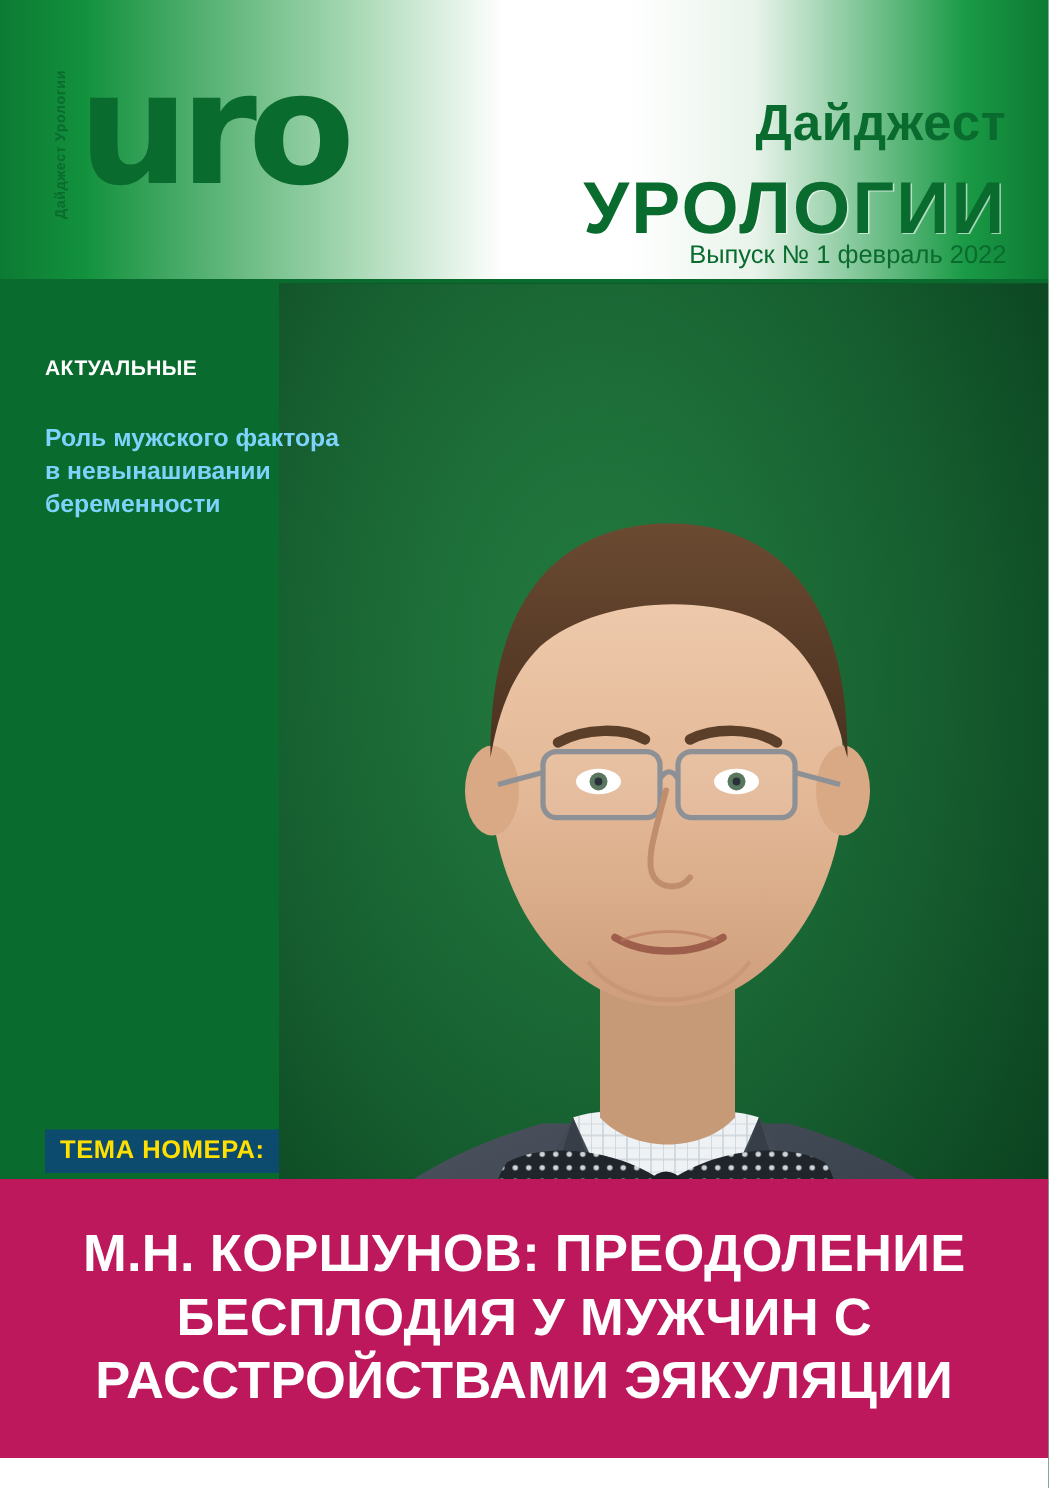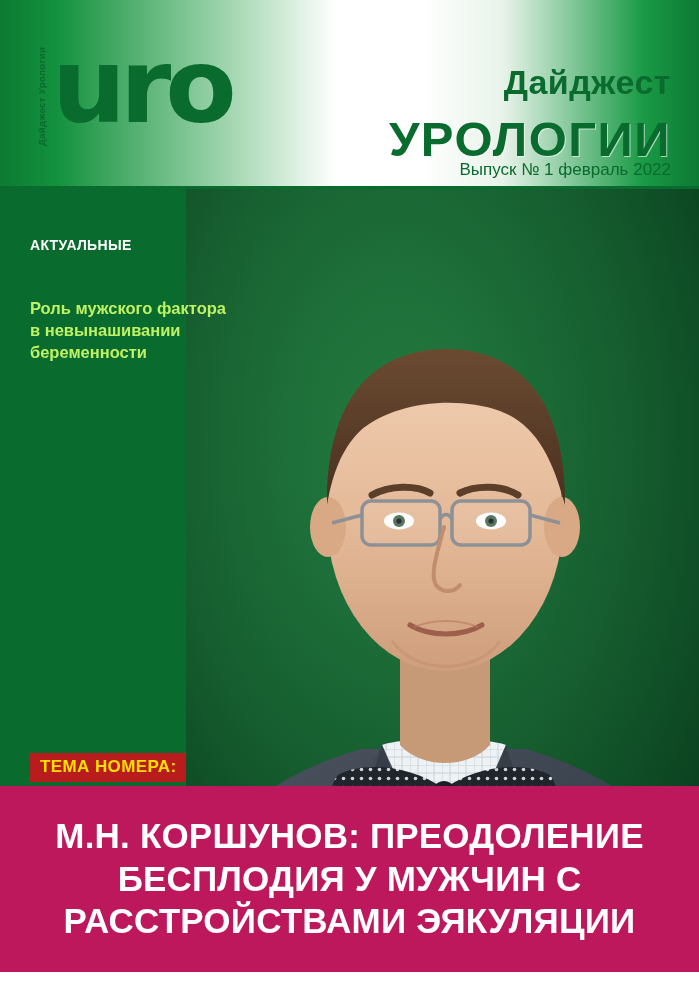--- a/index.html
+++ b/index.html
@@ -127,35 +127,35 @@
     width: 205px;
   }
   .topics-head {
     color: #ffffff;
     font-size: 14px;
     font-weight: bold;
     line-height: 1.35;
     letter-spacing: 0.3px;
   }
   .topic-item {
-    color: #bef264;
+    color: #7dd3fc;
     font-size: 16.5px;
     font-weight: bold;
     line-height: 1.35;
-    margin-top: 42px;
+    margin-top: 26px;
     width: 200px;
   }
   .topic-item:first-of-type { margin-top: 38px; }
 
   
   .theme-label {
     position: absolute;
     left: 30px;
     top: 753px;
-    background: #b91c1c;
+    background: #0c4a6e;
     color: #ffe000;
     font-size: 17px;
     font-weight: bold;
     padding: 4px 10px 5px 10px;
     letter-spacing: 0.4px;
     z-index: 3;
   }
   .headline-band {
     position: absolute;
     left: 0;

